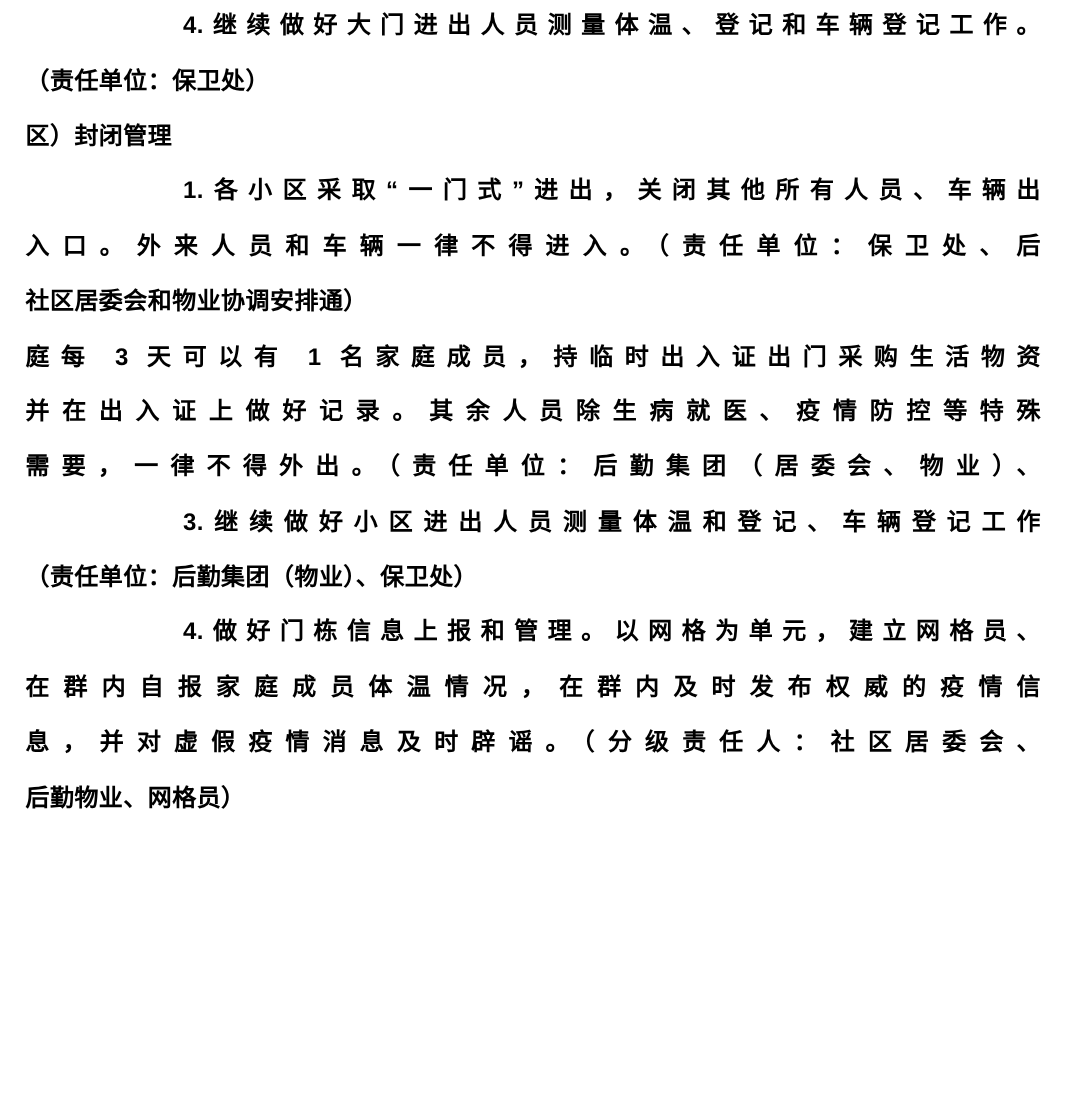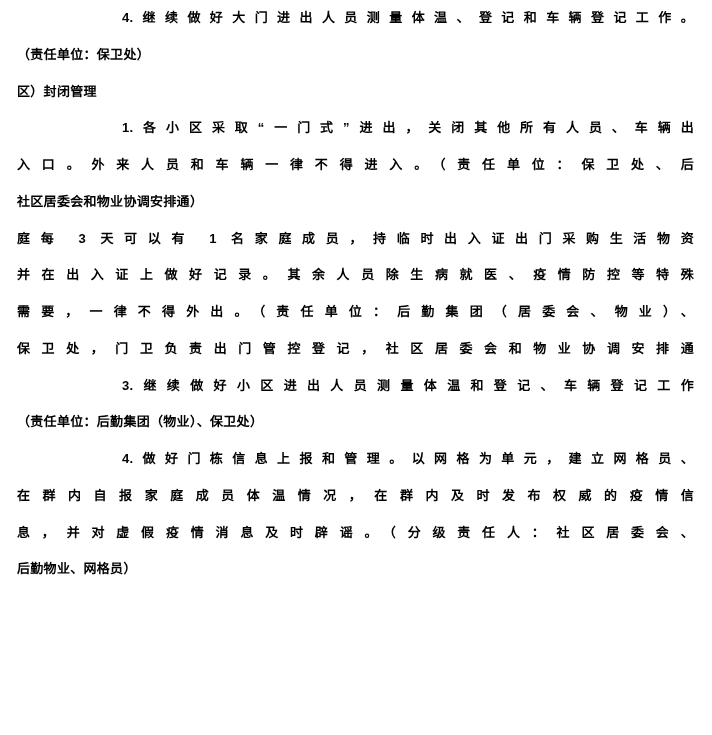--- a/index.html
+++ b/index.html
@@ -19,21 +19,21 @@
     font-weight: bold;
     color: #000000;
   }
   .doc-body {
     width: 100%;
     height: 100%;
   }
   .line {
     height: 36.75px;
     line-height: 36.75px;
-    font-size: 13px;
+    font-size: 16px;
     letter-spacing: 0.3px;
     white-space: nowrap;
     overflow: visible;
     text-align: left;
   }
   
   .line.fill {
     white-space: normal;
     text-align: justify;
     text-align-last: justify;
@@ -55,21 +55,20 @@
   <div class="doc-body" id="doc-body">
       <div class="line indent-numbered fill">4.继续做好大门进出人员测量体温、登记和车辆登记工作。</div>
       <div class="line">（责任单位：保卫处）</div>
       <div class="line">区）封闭管理</div>
       <div class="line indent-numbered fill">1.各小区采取“一门式”进出，关闭其他所有人员、车辆出</div>
       <div class="line fill">入口。外来人员和车辆一律不得进入。（责任单位：保卫处、后</div>
       <div class="line">社区居委会和物业协调安排通）</div>
       <div class="line fill">庭每 3 天可以有 1 名家庭成员，持临时出入证出门采购生活物资</div>
       <div class="line fill">并在出入证上做好记录。其余人员除生病就医、疫情防控等特殊</div>
       <div class="line fill">需要，一律不得外出。（责任单位：后勤集团（居委会、物业）、</div>
-      <div class="line fill">保卫处，门卫负责出门管控登记，社区居委会和物业协调安排通</div>
       <div class="line indent-numbered fill">3.继续做好小区进出人员测量体温和登记、车辆登记工作</div>
       <div class="line">（责任单位：后勤集团（物业）、保卫处）</div>
       <div class="line indent-numbered fill">4.做好门栋信息上报和管理。以网格为单元，建立网格员、</div>
       <div class="line fill">在群内自报家庭成员体温情况，在群内及时发布权威的疫情信</div>
       <div class="line fill">息，并对虚假疫情消息及时辟谣。（分级责任人：社区居委会、</div>
       <div class="line">后勤物业、网格员）</div>
     </div>
 </div>
 
 </body></html>

